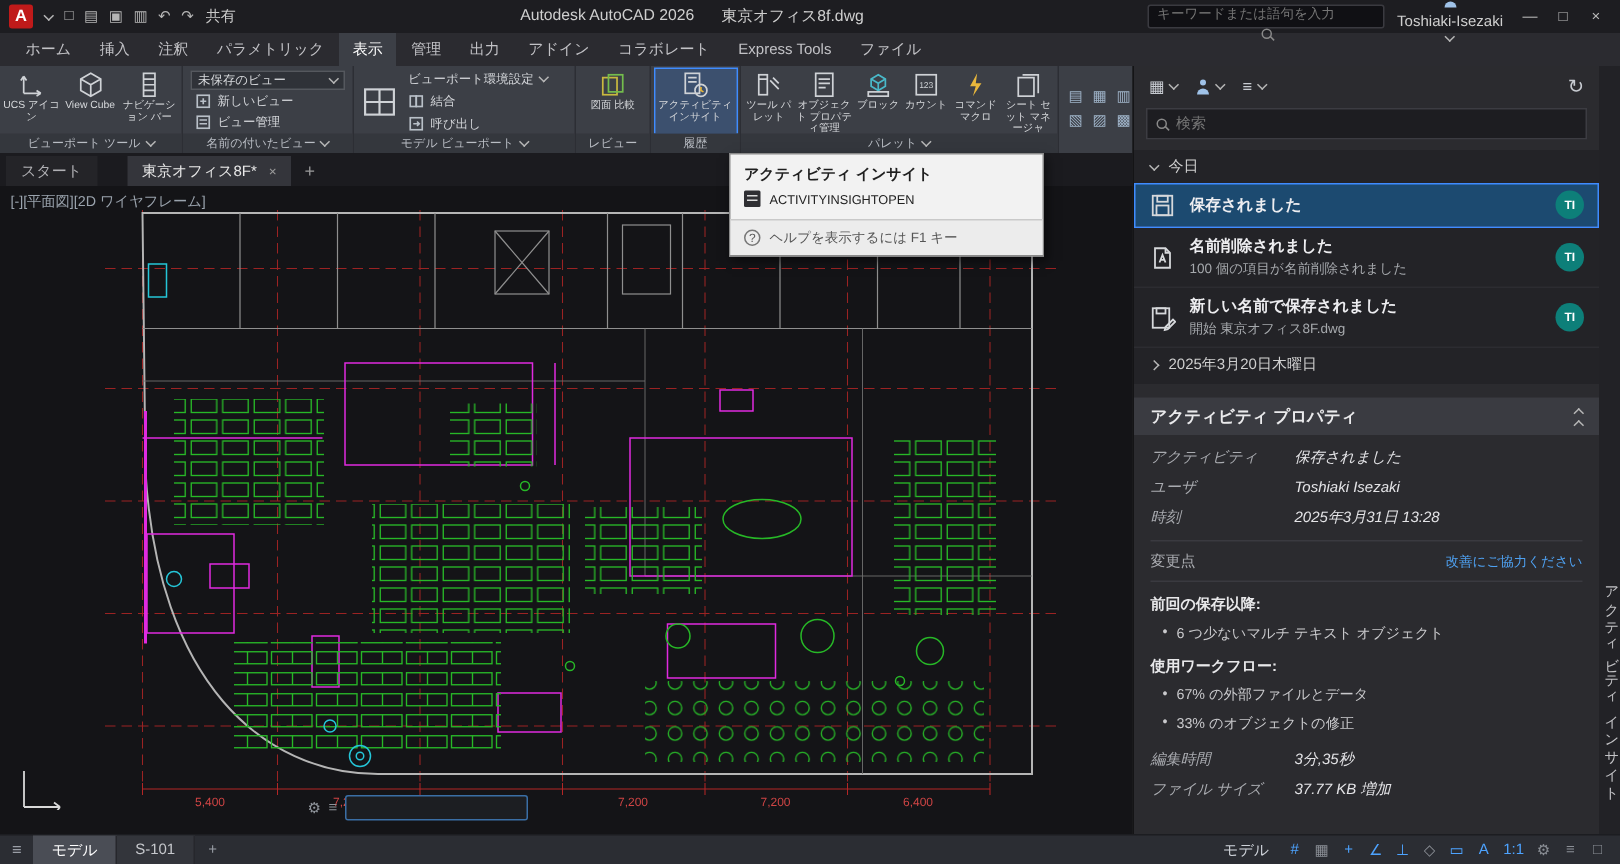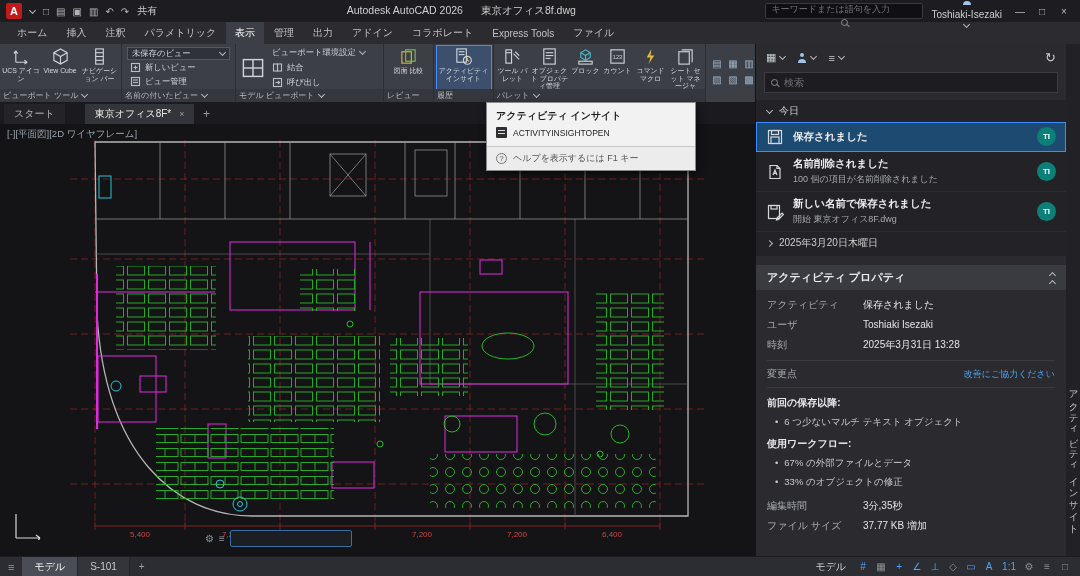--- a/index.html
+++ b/index.html
@@ -36,21 +36,21 @@
 
   
   .content { flex:1; display:flex; min-height:0; }
   .left-col { width:755px; display:flex; flex-direction:column; flex:none; }
   .right-col { width:325px; display:flex; flex:none; }
 
   
   .ribbon { height:58px; background:#3c3f46; display:flex; flex:none; overflow:hidden; }
   .rpanel { display:flex; flex-direction:column; border-right:1px solid #2c2e34; flex:none; }
   .rp-body { flex:1; display:flex; align-items:stretch; padding:2px 2px 0; gap:1px; overflow:hidden; }
-  .rp-label { height:13px; font-size:8px; color:#b9bdc4; background:#34373d; display:flex; align-items:center; gap:4px; white-space:nowrap; padding:0 3px; }
+  .rp-label { height:13px; font-size:8px; color:#b9bdc4; background:#34373d; display:flex; align-items:center; justify-content:center; gap:4px; white-space:nowrap; padding:0 3px; }
   .bigbtn { display:flex; flex-direction:column; align-items:center; padding-top:1px; gap:1px; font-size:6.9px; line-height:1.1; text-align:center; color:#d7d9dc; overflow:hidden; }
   .bigbtn.active { background:rgba(63,140,255,.22); outline:1px solid #3f8cff; }
   .ric { width:19px; height:19px; flex:none; }
   .ric path, .ric rect, .ric line, .ric circle { stroke:#cfd2d6; fill:none; stroke-width:1.2; }
   .mini { width:11px; height:11px; flex:none; }
   .mini path, .mini rect, .mini line, .mini circle { stroke:#b9c0c8; fill:none; stroke-width:1.1; }
   .vstack { display:flex; flex-direction:column; justify-content:center; gap:2px; }
   .srow { display:flex; align-items:center; gap:4px; font-size:8.3px; color:#d2d4d8; padding:0 3px; height:13px; white-space:nowrap; }
   .dropbox { border:1px solid #55585e; background:#2f3238; padding:0 4px; height:14px; display:flex; align-items:center; gap:5px; font-size:8.3px; color:#d8dadd; justify-content:space-between; white-space:nowrap; }
   .rx-cluster { display:grid; grid-template-columns:repeat(3,14px); grid-auto-rows:14px; align-content:center; gap:2px; padding:0 4px; color:#9fb3c8; font-size:10px; text-align:center; }
@@ -96,21 +96,21 @@
   .ai-entry.selected { background:#1c4a70; outline:1px solid #3f8cff; outline-offset:-1px; }
   .e-icon { width:18px; height:18px; flex:none; }
   .e-icon path, .e-icon rect, .e-icon line, .e-icon circle { stroke:#d6d8db; fill:none; stroke-width:1.2; }
   .e-text { flex:1; min-width:0; }
   .e-title { font-size:10.5px; color:#ededf0; font-weight:bold; white-space:nowrap; overflow:hidden; }
   .e-sub { font-size:9px; color:#a6a9ad; margin-top:2px; white-space:nowrap; overflow:hidden; }
   .avatar { margin-left:auto; width:19px; height:19px; border-radius:50%; background:#0d7f79; color:#fff; font-size:8px; font-weight:bold; display:flex; align-items:center; justify-content:center; flex:none; }
   .props-hdr { height:25px; background:#3a3b41; display:flex; align-items:center; padding:0 11px; font-size:11px; font-weight:bold; color:#eaeaec; margin-top:9px; flex:none; gap:4px; }
   .dbl-chev { margin-left:auto; display:flex; flex-direction:column; gap:0px; }
   .props { padding:8px 11px; font-size:10px; display:flex; flex-direction:column; gap:6px; overflow:hidden; }
-  .prow { display:grid; grid-template-columns:96px 1fr; align-items:baseline; }
+  .prow { display:grid; grid-template-columns:96px 1fr; align-items:baseline;font-style:italic; }
   .plabel { color:#a9abb0; }
   .pvalue { color:#e4e4e7; }
   .changes-row { display:flex; justify-content:space-between; align-items:center; border-top:1px solid #3a3a40; border-bottom:1px solid #3a3a40; padding:6px 0; margin-top:2px; }
   .link { color:#4ea0f0; font-size:9px; }
   .subhead { color:#e8e8ea; font-weight:bold; margin-top:2px; }
   .bullet { color:#c9c9cc; padding-left:8px; display:flex; gap:6px; font-size:9.5px; }
   .vstrip { width:14px; background:#222226; display:flex; align-items:flex-end; justify-content:center; padding-bottom:26px; flex:none; }
   .vtext { writing-mode:vertical-rl; font-size:9.5px; color:#c3c3c6; letter-spacing:1px; white-space:nowrap; }
 
   

